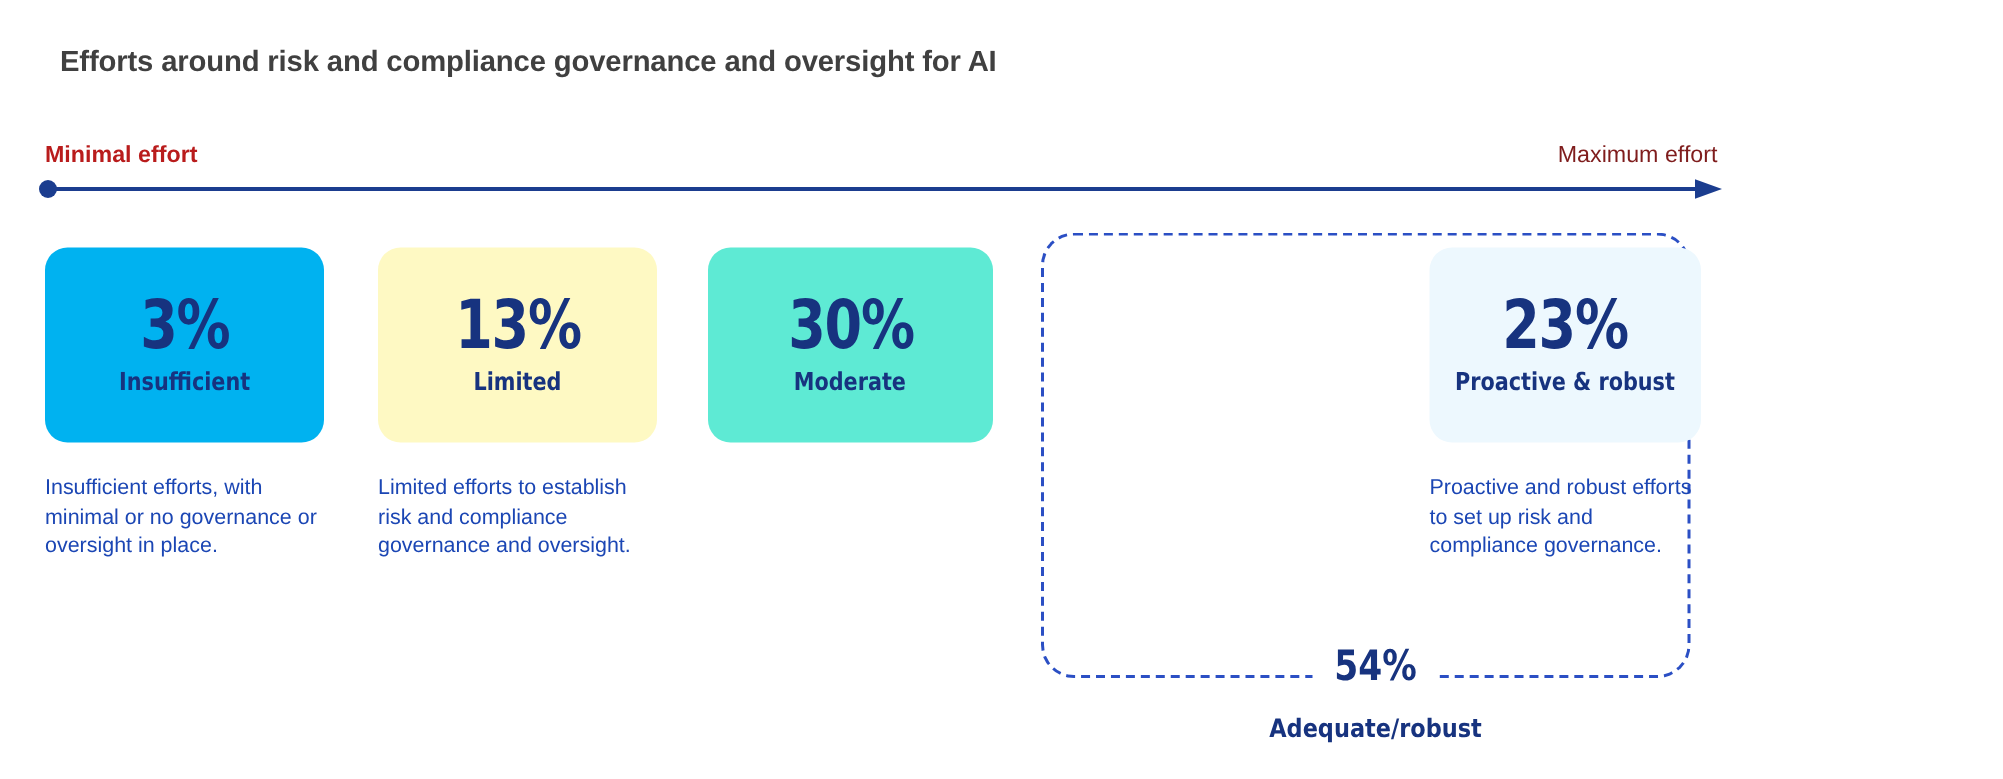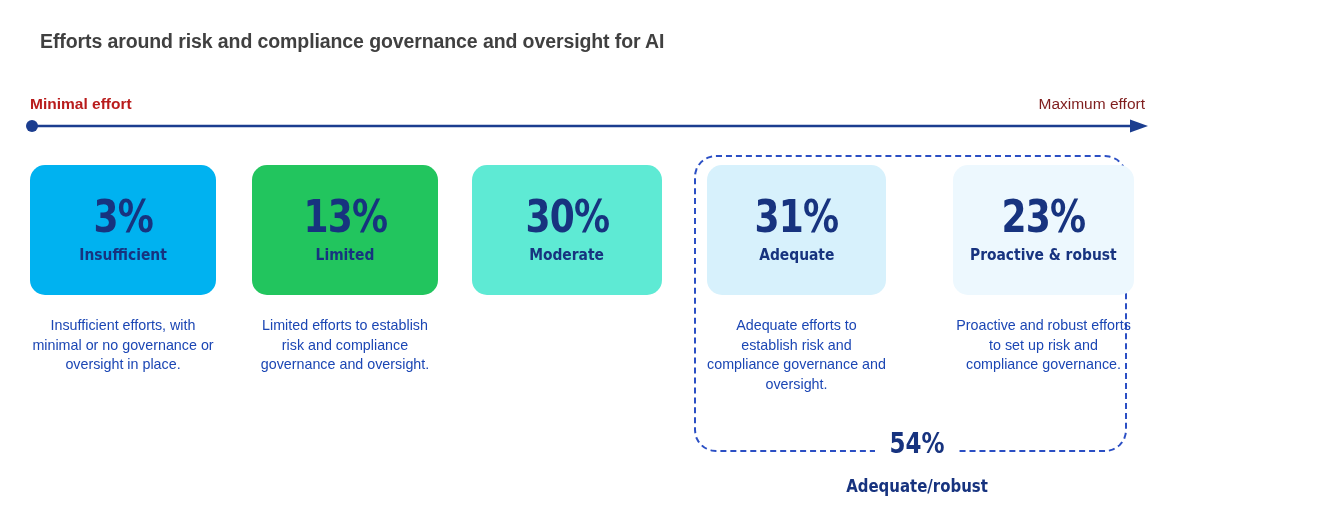--- a/index.html
+++ b/index.html
@@ -92,21 +92,20 @@
     font-weight: bold;
     color: #17337f;
     transform: scaleX(0.84);
     white-space: nowrap;
     font-family: "DejaVu Sans", sans-serif;
   }
   .card-desc {
     margin-top: 21px;
     font-size: 14.3px;
     line-height: 1.38;
-    text-align: center;
     color: #1b46b4;
     font-family: "Liberation Sans", sans-serif;
   }
 
   
   #col-0 { left: 30px;  width: 186px; }
   #col-1 { left: 252px; width: 186px; }
   #col-2 { left: 472px; width: 190px; }
   #col-3 { left: 707px; width: 179px; }
   #col-4 { left: 929px; width: 181px; margin-left: 24px; }
@@ -185,41 +184,34 @@
 
   <div class="card-col" id="col-0">
     <div class="tile" style="background:#00B2F0">
       <div class="tile-pct">3%</div>
       <div class="tile-name">Insufficient</div>
     </div>
     <div class="card-desc">Insufficient efforts, with minimal or no governance or oversight in place.</div>
   </div>
 
   <div class="card-col" id="col-1">
-    <div class="tile" style="background:#22c55e">
+    <div class="tile" style="background:#fef9c3">
       <div class="tile-pct">13%</div>
       <div class="tile-name">Limited</div>
     </div>
     <div class="card-desc">Limited efforts to establish risk and compliance governance and oversight.</div>
   </div>
 
   <div class="card-col" id="col-2">
     <div class="tile" style="background:#5eead4">
       <div class="tile-pct">30%</div>
       <div class="tile-name">Moderate</div>
     </div>
   </div>
 
-  <div class="card-col" id="col-3">
-    <div class="tile" style="background:#D7F1FC">
-      <div class="tile-pct">31%</div>
-      <div class="tile-name">Adequate</div>
-    </div>
-    <div class="card-desc">Adequate efforts to establish risk and compliance governance and oversight.</div>
-  </div>
 
   <div class="card-col" id="col-4">
     <div class="tile" style="background:#EDF8FE">
       <div class="tile-pct">23%</div>
       <div class="tile-name">Proactive &amp; robust</div>
     </div>
     <div class="card-desc">Proactive and robust efforts to set up risk and compliance governance.</div>
   </div>
 
 </div>

